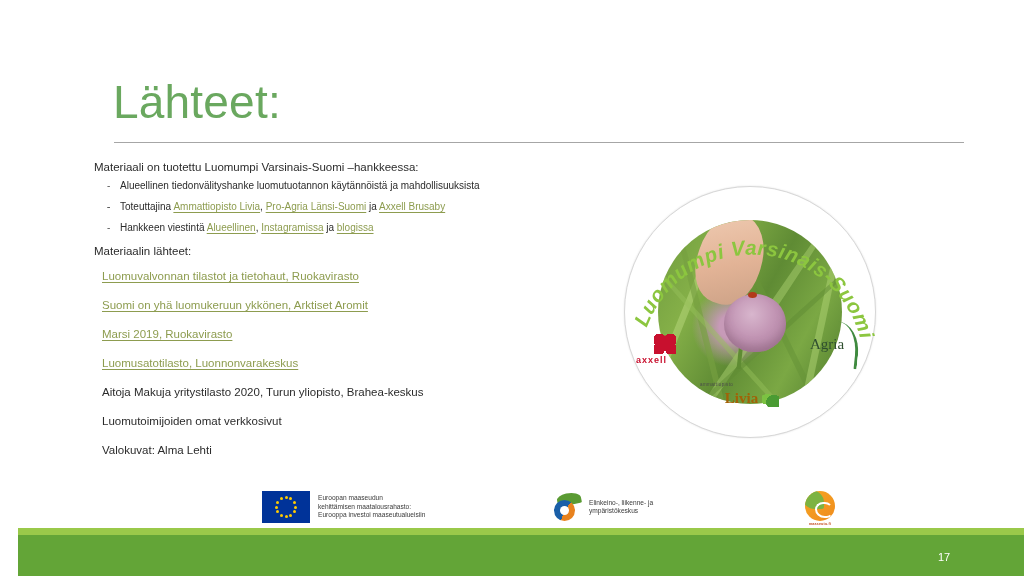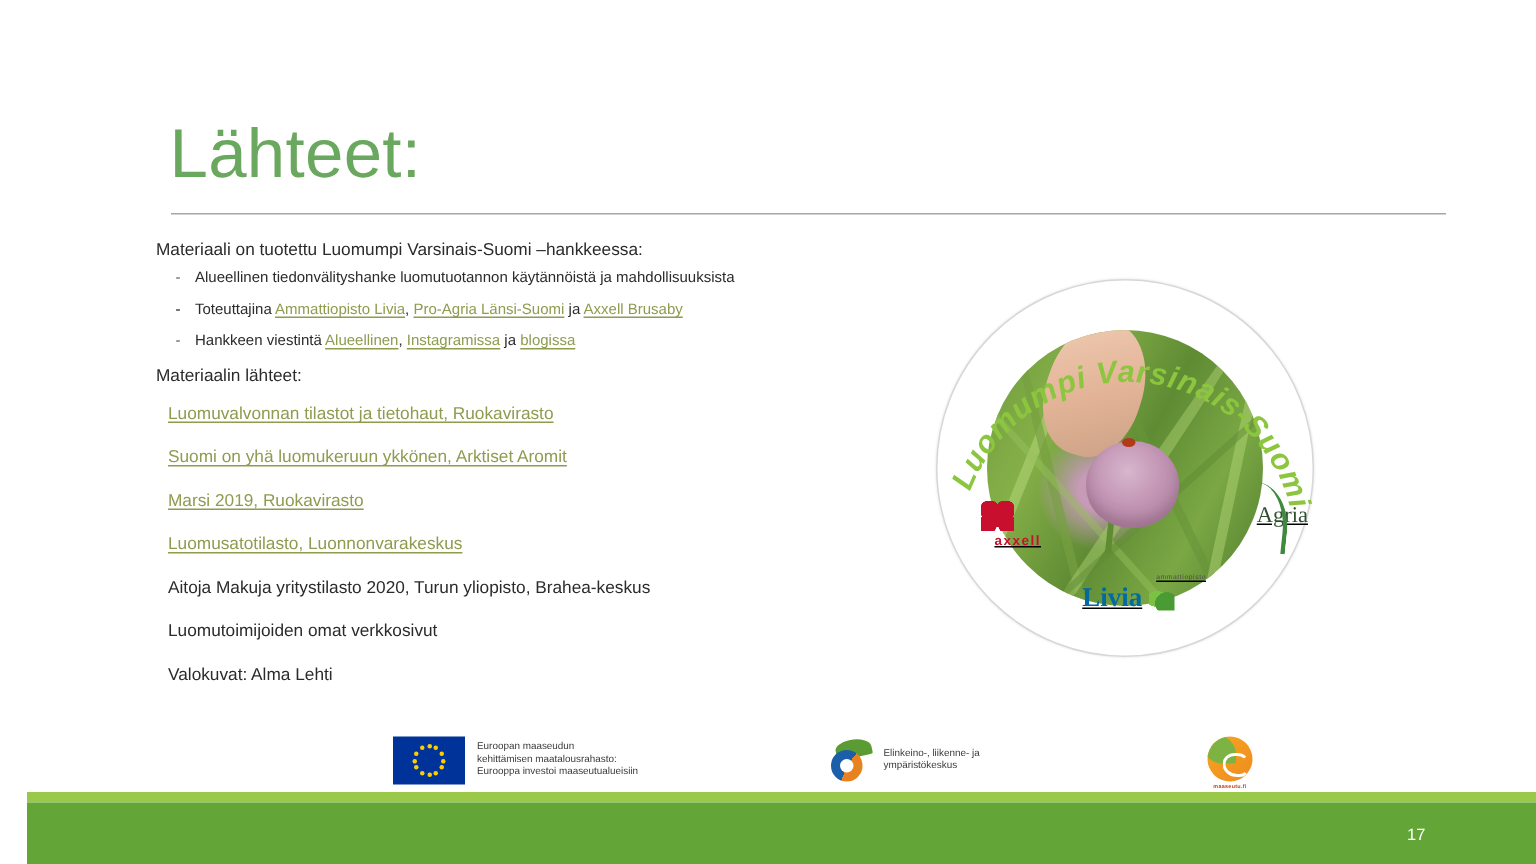--- a/index.html
+++ b/index.html
@@ -36,21 +36,21 @@
     left: 96px;
     top: 142px;
     width: 850px;
     height: 1px;
     background: #a6a6a6;
   }
 
   
   #body-block {
     position: absolute;
-    left: 86px;
+    left: 76px;
     top: 160px;
     width: 500px;
   }
   .lead {
     font-size: 11.5px;
     line-height: 15px;
     color: #2b2b2b;
     margin: 0 0 4px 0;
     white-space: nowrap;
   }
@@ -189,22 +189,21 @@
     font-family: "Liberation Sans", sans-serif;
     font-size: 20.5px;
     font-weight: bold;
     font-style: italic;
     fill: #8cc63f;
     letter-spacing: 0.6px;
   }
   
   .badge-sub {
     position: absolute;
-    text-align: right;
-    text-decoration: underline;
+    text-align: left;
   }
   #sub-axxell { left: 12px; top: 148px; width: 58px; }
   #sub-axxell .mark {
     width: 22px; height: 20px; margin: 0 auto 1px auto;
     background:
       radial-gradient(circle at 26% 30%, #c8102e 0 30%, rgba(200,16,46,0) 31%),
       radial-gradient(circle at 74% 30%, #c8102e 0 30%, rgba(200,16,46,0) 31%),
       radial-gradient(circle at 20% 78%, #c8102e 0 26%, rgba(200,16,46,0) 27%),
       radial-gradient(circle at 50% 62%, #c8102e 0 28%, rgba(200,16,46,0) 29%),
       radial-gradient(circle at 80% 78%, #c8102e 0 26%, rgba(200,16,46,0) 27%);
@@ -221,21 +220,21 @@
   }
   #sub-agria .word {
     font-size: 15px; color: #2f4f2f; font-family: "Liberation Serif", serif;
   }
   #sub-livia { left: 76px; top: 196px; width: 104px; }
   #sub-livia .tiny {
     font-size: 4.5px; color: #4a4a4a; letter-spacing: 0.4px; line-height: 6px;
   }
   #sub-livia .row { display: flex; align-items: center; justify-content: center; gap: 4px; }
   #sub-livia .word {
-    font-size: 18px; font-weight: bold; color: #0369a1; line-height: 21px;
+    font-size: 15px; font-weight: bold; color: #a16207; line-height: 21px;
     font-family: "Liberation Serif", serif;
   }
   #sub-livia .leaf {
     width: 17px; height: 16px;
     background:
       radial-gradient(ellipse at 70% 70%, #4a9b33 0 46%, rgba(74,155,51,0) 47%),
       radial-gradient(ellipse at 32% 52%, #7cc242 0 44%, rgba(124,194,66,0) 45%);
   }
 
   

